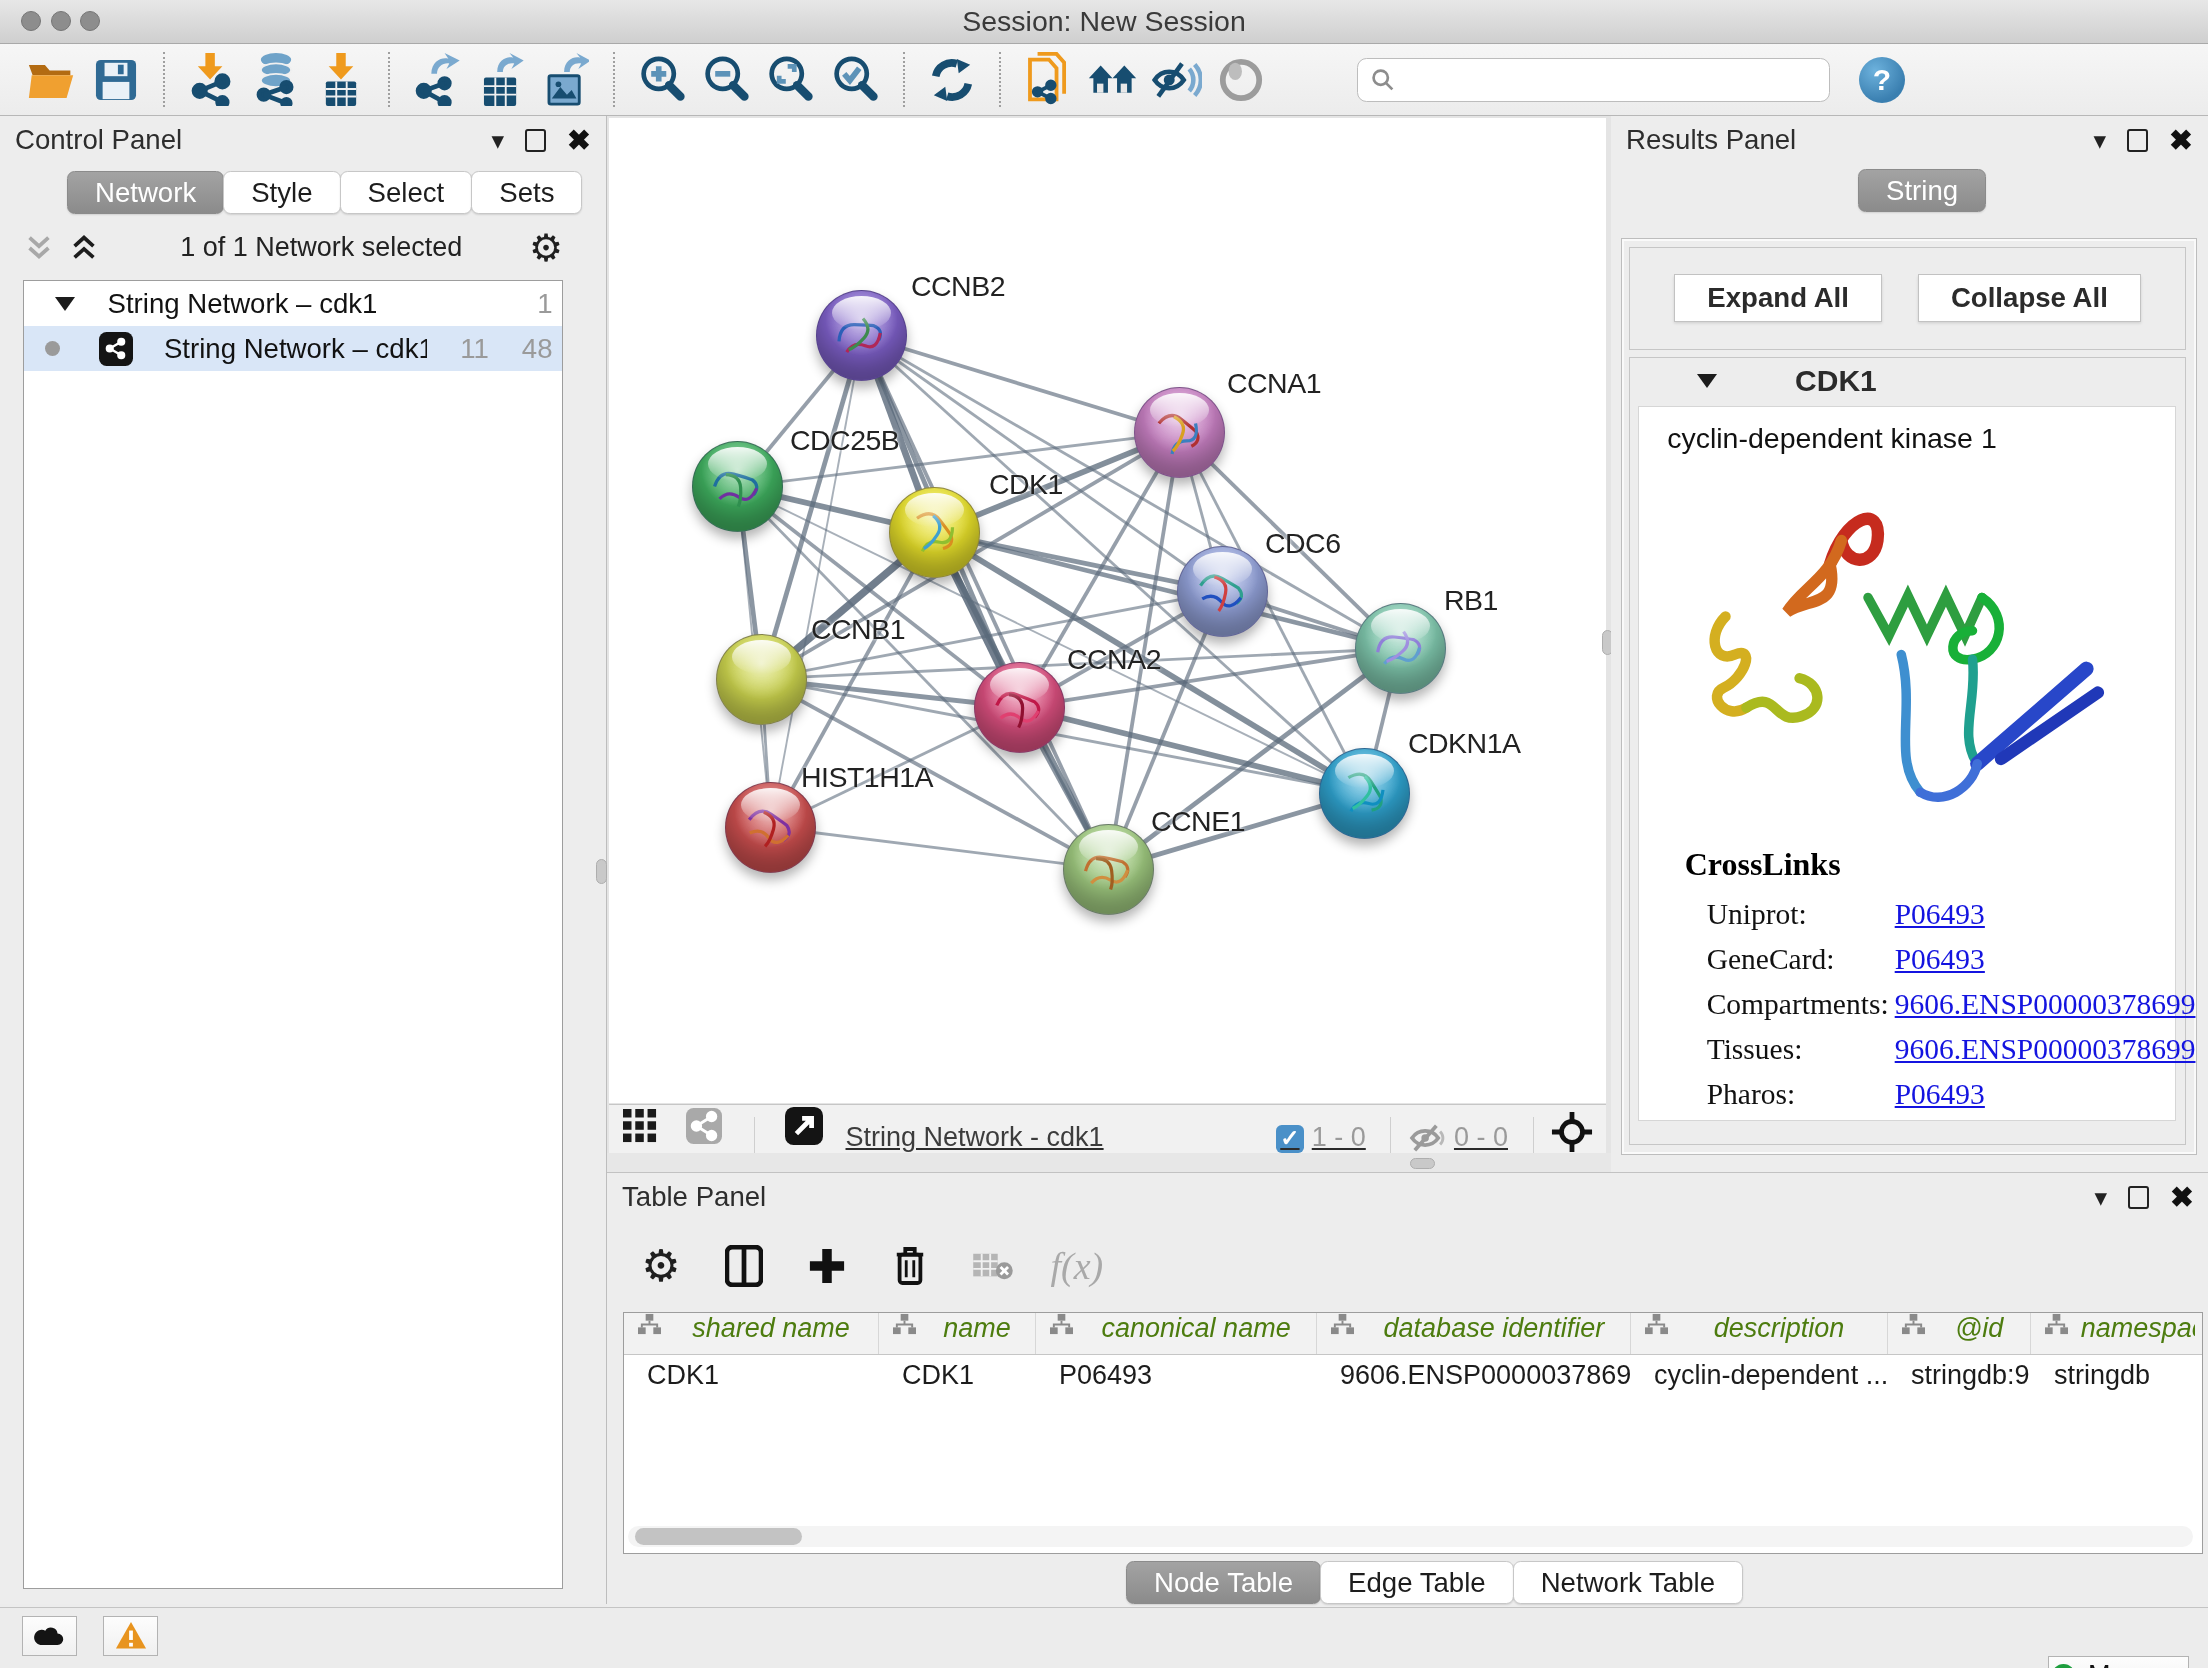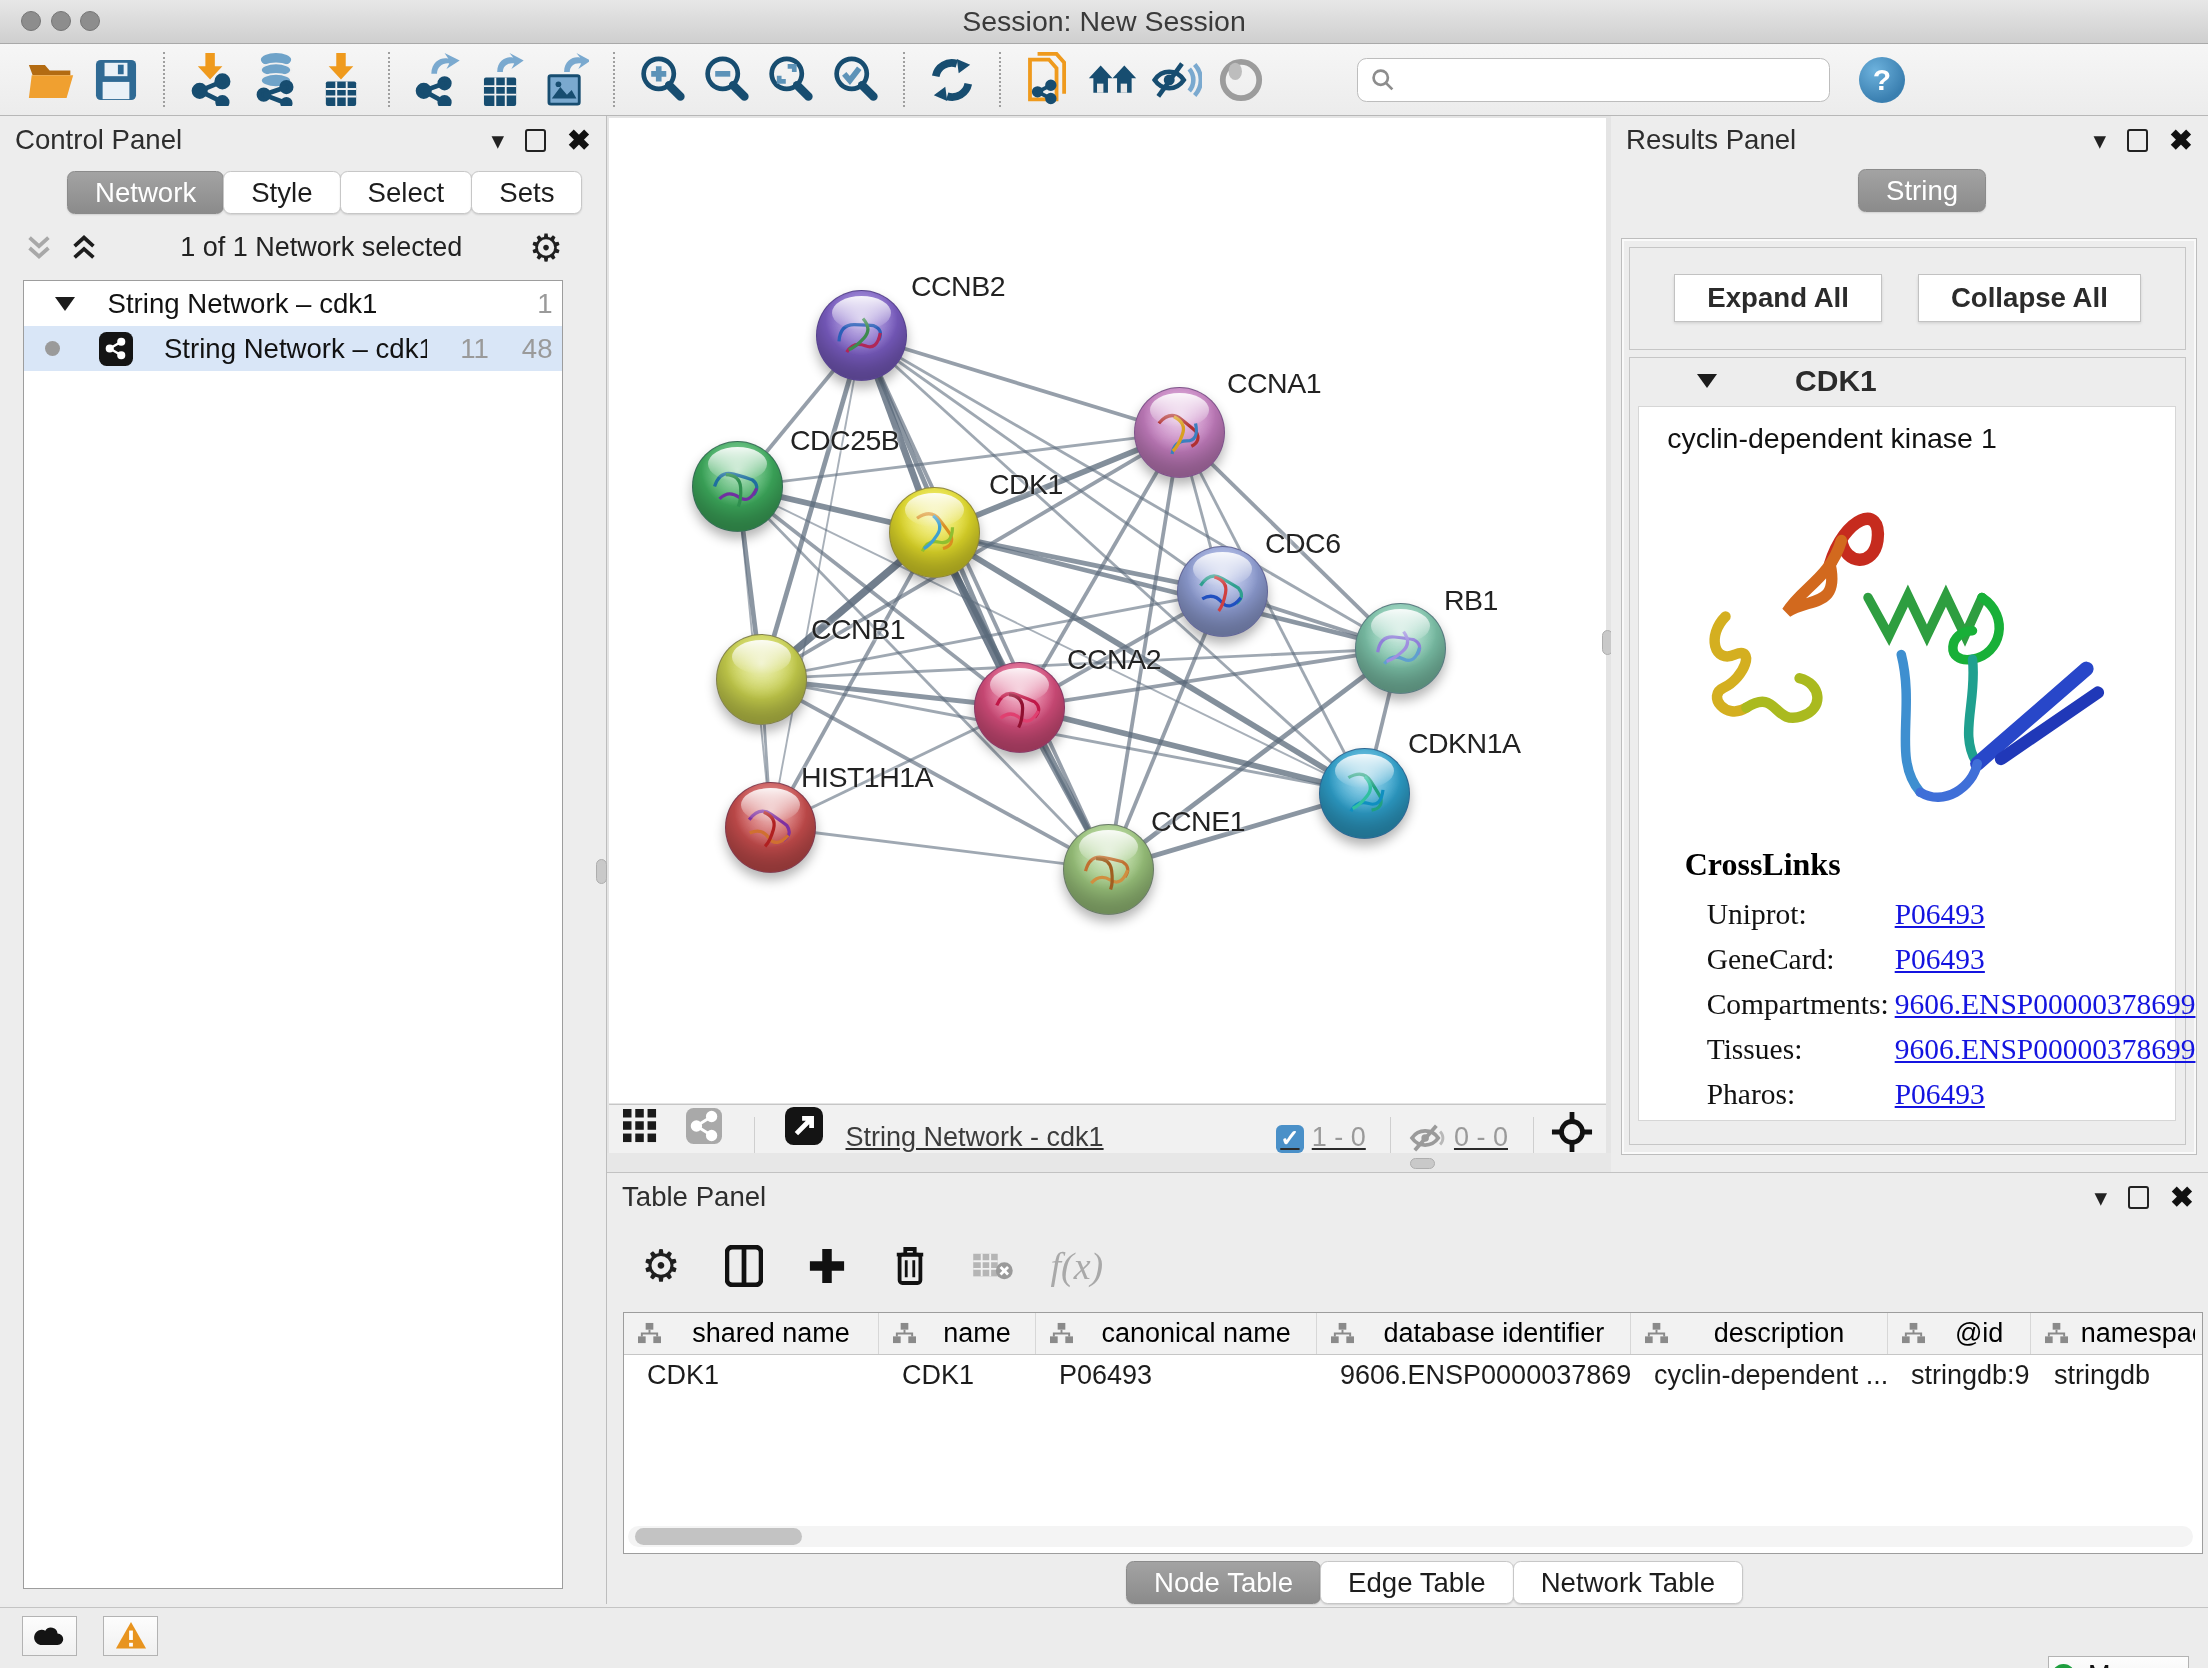--- a/index.html
+++ b/index.html
@@ -80,22 +80,22 @@
   .hsplit{position:absolute;left:607px;top:1153px;width:1602px;height:19px;background:#e7e7e7;}
   .pill{position:absolute;background:#c9c9c9;border:1px solid #aeaeae;border-radius:7.6px;}
   
   .table-panel{position:absolute;left:607px;top:1172px;width:1602px;height:436px;background:#ededed;
     border-top:1px solid #c2c2c2;}
   .tp-toolbar{position:absolute;left:28.5px;top:59px;display:flex;align-items:center;gap:32px;height:67px;}
   .tico{display:flex;align-items:center;justify-content:center;width:51px;height:53px;}
   .fx{font-family:"Liberation Serif",serif;font-style:italic;font-size:38px;color:#a9a9a9;}
   .tablebox{position:absolute;left:16px;top:139px;width:1580px;height:242px;background:#fff;border:1.9px solid #9d9d9d;overflow:hidden;}
   .thead{display:flex;height:42px;background:#f2f2f2;border-bottom:1.9px solid #c6c6c6;}
-  .th{display:flex;align-items:center;gap:11.4px;padding:0 9.5px 0 13.3px;border-right:1.9px solid #d7d7d7;
-    font-size:27px;color:#000000;overflow:hidden;white-space:nowrap;flex:0 0 auto;}
+  .th{display:flex;gap:11.4px;padding:0 9.5px 0 13.3px;border-right:1.9px solid #d7d7d7;
+    font-size:27px;color:#4d7c0f;overflow:hidden;white-space:nowrap;flex:0 0 auto;font-style:italic;}
   .th .hlabel{flex:1;text-align:center;overflow:hidden;}
   .trowdata{display:flex;height:40px;}
   .td{padding:0 9.5px 0 23px;font-size:27px;color:#1c1c1c;display:flex;align-items:center;
     overflow:hidden;white-space:nowrap;flex:0 0 auto;}
   .hscroll{position:absolute;left:3.8px;bottom:5.7px;width:1565px;height:21px;background:#f4f4f4;border-radius:10.5px;}
   .hthumb{position:absolute;left:7.6px;top:1.9px;width:167px;height:17px;background:#c3c3c3;border-radius:8.6px;}
   .tp-tabs{position:absolute;left:519px;top:388px;}
   
   .results-panel{position:absolute;left:1611px;top:116px;width:597px;height:1056px;background:#ededed;}
   .rp-tab{position:absolute;left:247px;top:53px;}

